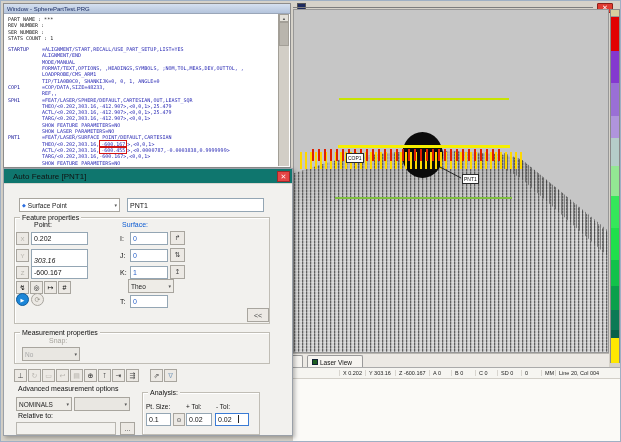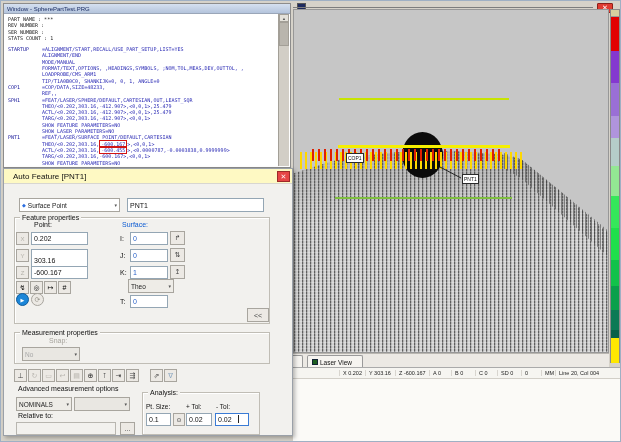--- a/index.html
+++ b/index.html
@@ -62,21 +62,21 @@
     border-radius:2px 2px 0 0;display:flex;align-items:center;gap:2px;padding:0 4px;font-size:6.5px;color:#111}
   .tab .sq{width:6px;height:6px;background:#1d5e20;border:1px solid #123;display:inline-block}
   #statusbar{left:292px;top:366px;width:329px;height:11px;background:#f6f5f1;border-top:1px solid #aaa;
     display:flex;align-items:center;padding-left:46px;font-size:5.5px;color:#222}
   #statusbar .sf{display:inline-block;border-left:1px solid #d8d5cf;padding-left:3px;white-space:nowrap;overflow:hidden}
   #blank-br{left:292px;top:377px;width:329px;height:63px;background:#fbfaf7;border-top:1px solid #d2cfc8}
 
   
   #dialog{left:2px;top:167px;width:290px;height:268px;background:#f2f1ee;border:1px solid #9aa0a8;
     box-shadow:2px 2px 4px rgba(0,0,0,.28);z-index:50}
-  #dlg-title{position:absolute;left:0;top:0;right:0;height:15px;background:#fef9c3;border-bottom:1px solid #d8d6d0;
+  #dlg-title{position:absolute;left:0;top:0;right:0;height:15px;background:#0f766e;border-bottom:1px solid #d8d6d0;
     font-size:8px;line-height:15px;color:#111;padding-left:9px}
   #dlg-close{position:absolute;top:2px;right:2px;width:13px;height:11px;background:#e64545;border:1px solid #9c2a2a;
     color:#ffecec;font-size:7px;line-height:9px;text-align:center}
   .grp{position:absolute;border:1px solid #c0bdb5;box-shadow:1px 1px 0 #ffffff inset}
   .grp-label{position:absolute;top:-4px;left:5px;background:#f2f1ee;padding:0 2px;font-size:7px;line-height:8px;color:#111}
   .sec-label{position:absolute;font-size:7px;color:#111}
   .lab{position:absolute;font-size:7px;color:#111;white-space:nowrap}
   .lab.blue{color:#0b5bd3}
   .lab.gray{color:#a6a39c}
   .fld{position:absolute;background:#fff;border:1px solid #94a6b4;font-size:7px;
@@ -242,21 +242,21 @@
       <span class="grp-label">Feature properties</span>
     </div>
     <span class="lab" style="left:30px;top:52px">Point:</span>
     <span class="lab blue" style="left:118px;top:52px">Surface:</span>
 
     <div id="axis-rows"></div>
 
     <div class="btn axis" style="left:12px;top:63px;width:13px;height:13px">X</div>
     <input class="fld" style="left: 27px; top: 63px; width: 57px; height: 13px;" value="0.202">
     <div class="btn axis" style="left:12px;top:80px;width:13px;height:13px">Y</div>
-    <input class="fld" style="left: 27px; top: 80px; width: 57px; height: 23px;" value="303.16">
+    <input class="fld" style="left: 27px; top: 80px; width: 57px; height: 23px; font-style: italic;" value="303.16">
     <div class="btn axis" style="left:12px;top:97px;width:13px;height:13px">Z</div>
     <input class="fld" style="left: 27px; top: 97px; width: 57px; height: 13px;" value="-600.167">
 
     <span class="lab" style="left:116px;top:66px">I:</span>
     <input class="fld blueval" style="left: 126px; top: 63px; width: 38px; height: 13px;" value="0">
     <div class="btn" style="left:166px;top:62px;width:15px;height:14px">↱</div>
     <span class="lab" style="left:116px;top:83px">J:</span>
     <input class="fld blueval" style="left: 126px; top: 80px; width: 38px; height: 13px;" value="0">
     <div class="btn" style="left:166px;top:79px;width:15px;height:14px">⇅</div>
     <span class="lab" style="left:116px;top:100px">K:</span>

